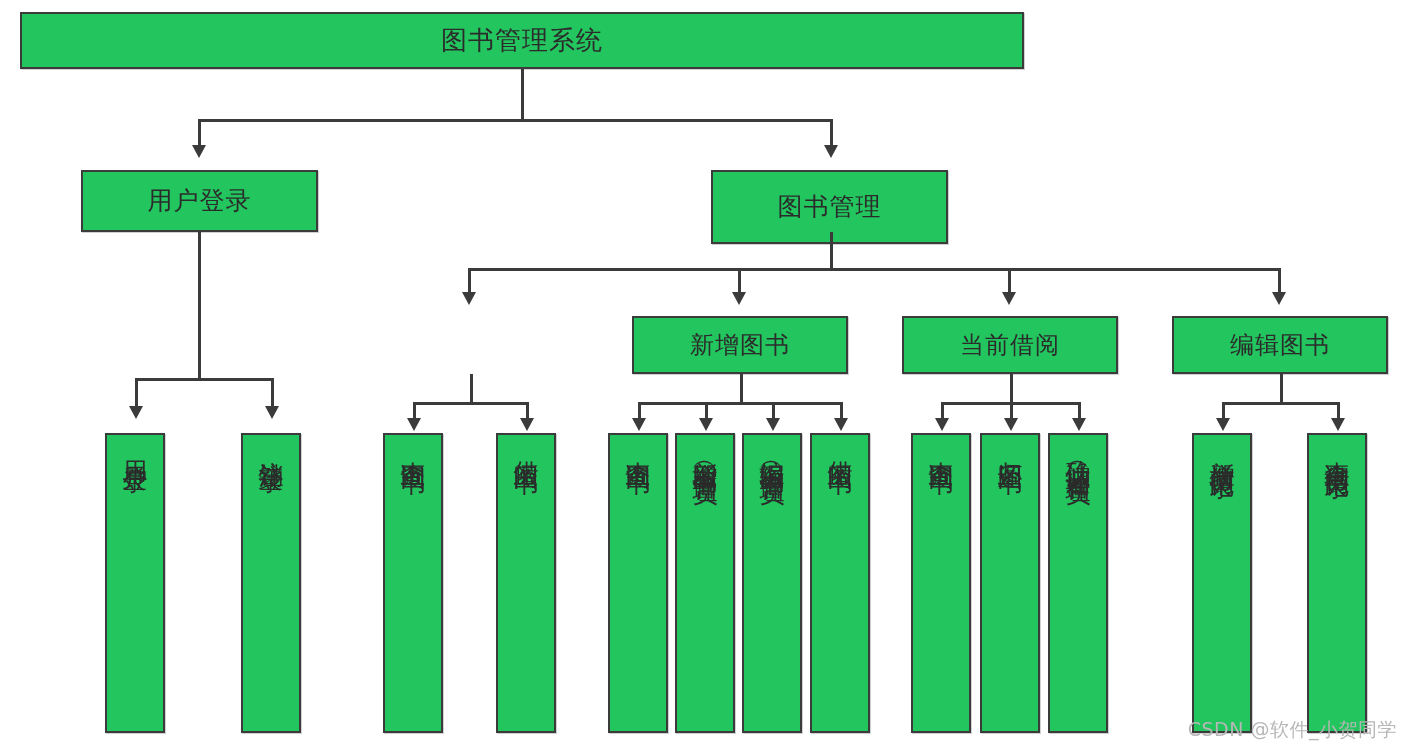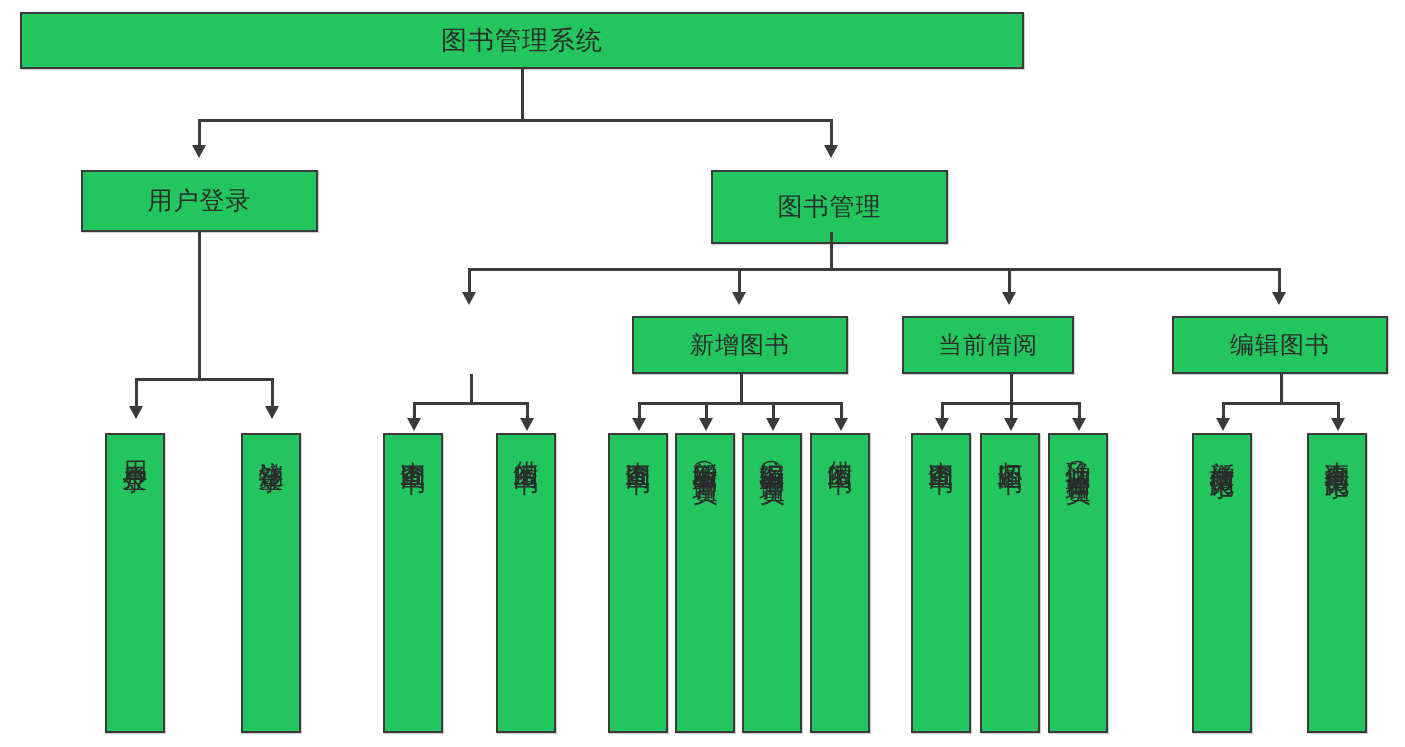--- a/index.html
+++ b/index.html
@@ -118,21 +118,21 @@
   <div class="ln v" style="left:738px;top:268px;height:26px;"></div>
   <div class="arrow" style="left:732px;top:292px;"></div>
   <div class="ln v" style="left:1008px;top:268px;height:26px;"></div>
   <div class="arrow" style="left:1002px;top:292px;"></div>
   <div class="ln v" style="left:1278px;top:268px;height:26px;"></div>
   <div class="arrow" style="left:1272px;top:292px;"></div>
 
   <div class="node lvl3" style="left:632px;top:316px;width:216px;height:58px;">
     <span class="label">新增图书</span>
   </div>
-  <div class="node lvl3" style="left:902px;top:316px;width:172px;height:58px;">
+  <div class="node lvl3" style="left:902px;top:316px;width:216px;height:58px;">
     <span class="label">当前借阅</span>
   </div>
   <div class="node lvl3" style="left:1172px;top:316px;width:216px;height:58px;">
     <span class="label">编辑图书</span>
   </div>
 
   <div class="ln v" style="left:470px;top:374px;height:30px;"></div>
   <div class="ln h" style="left:413px;top:402px;width:115px;"></div>
   <div class="ln v" style="left:413px;top:402px;height:18px;"></div>
   <div class="arrow" style="left:407px;top:418px;"></div>
@@ -203,14 +203,15 @@
     <span class="label">确认归还（管理员）</span>
   </div>
 
   <div class="node leaf" style="left:1192px;top:433px;width:60px;height:300px;">
     <span class="label">新增借阅记录</span>
   </div>
   <div class="node leaf" style="left:1307px;top:433px;width:60px;height:300px;">
     <span class="label">查询借阅记录</span>
   </div>
 
+  <div id="watermark">CSDN @软件_小贺同学</div>
 
 </div>
 
 </body></html>

